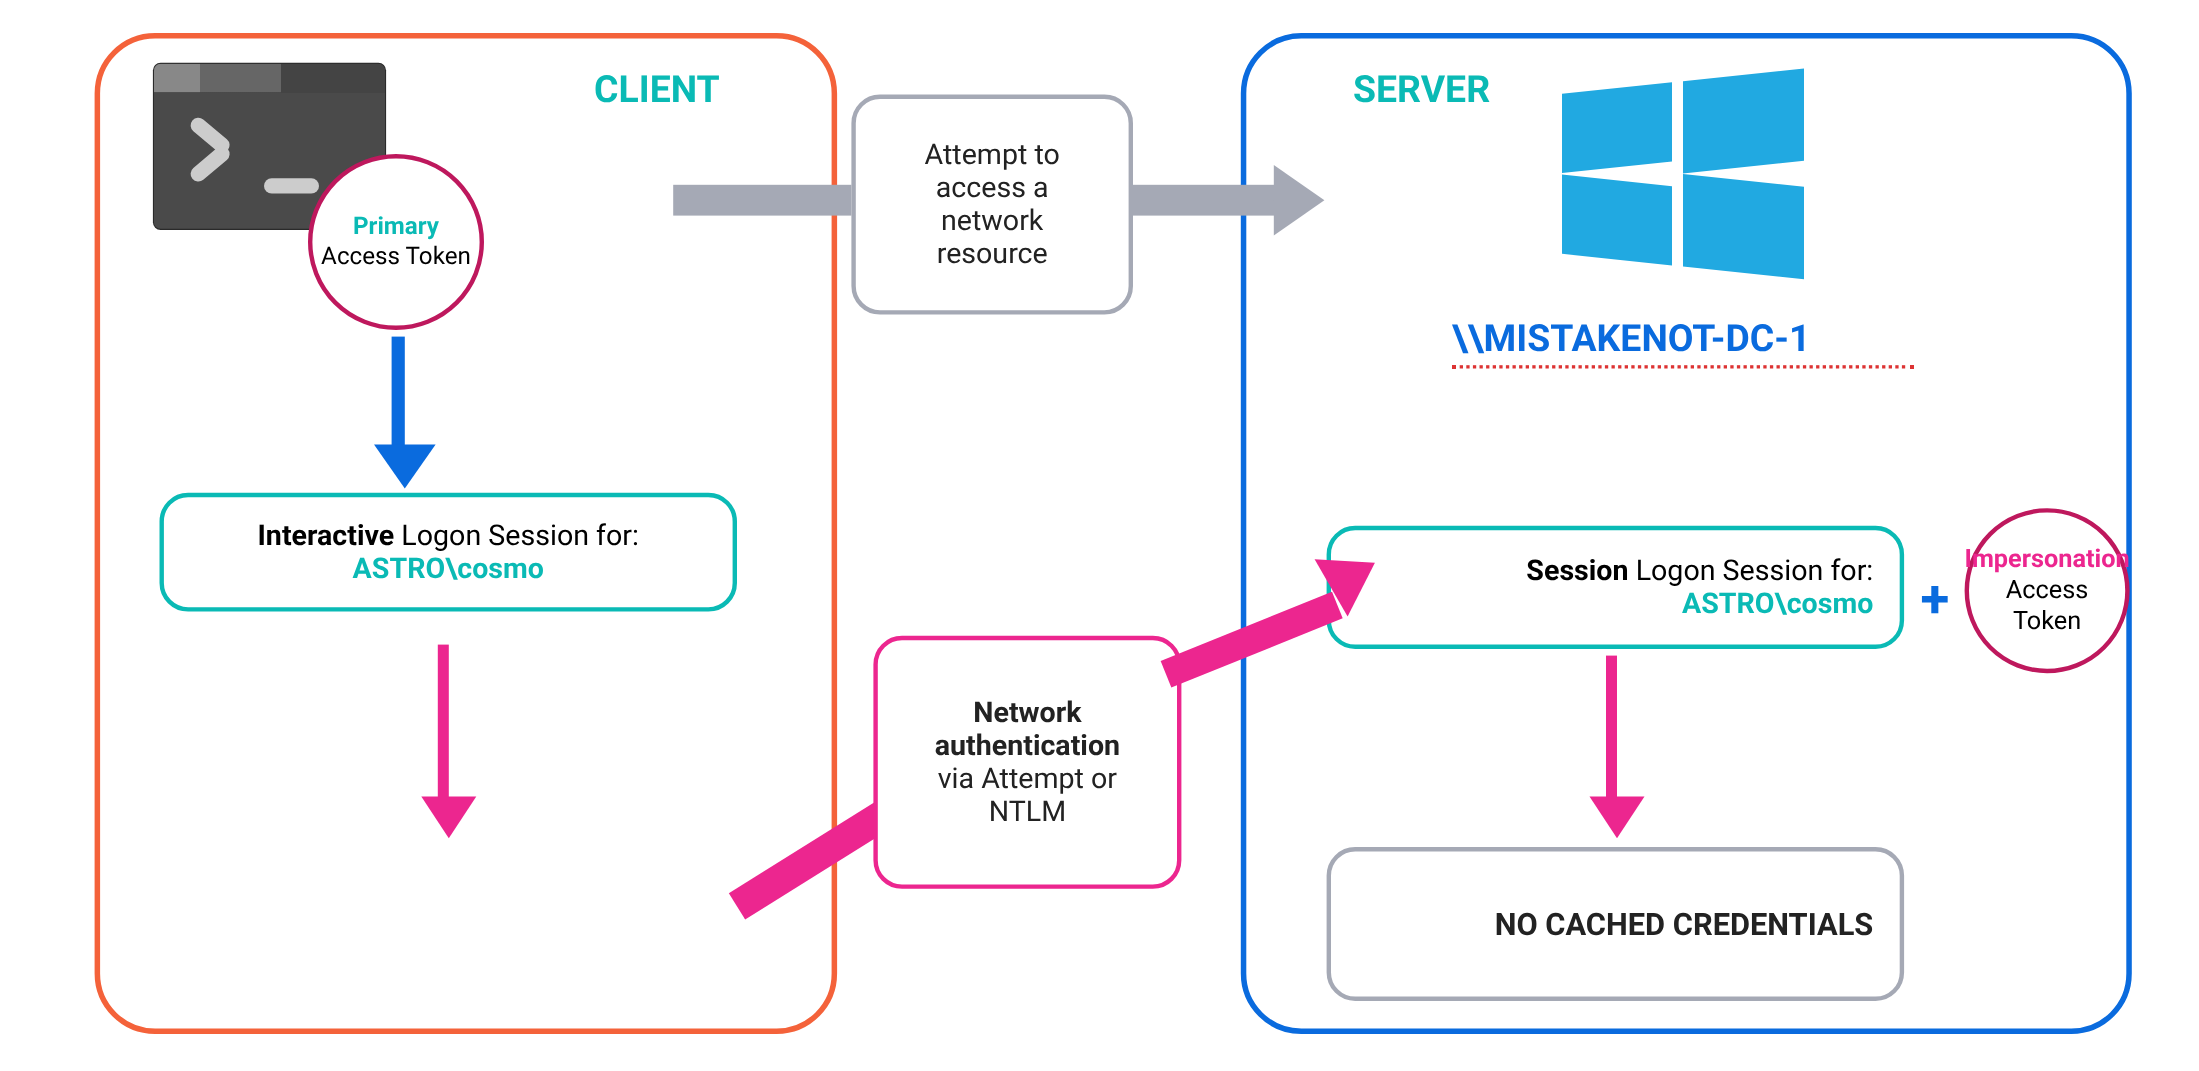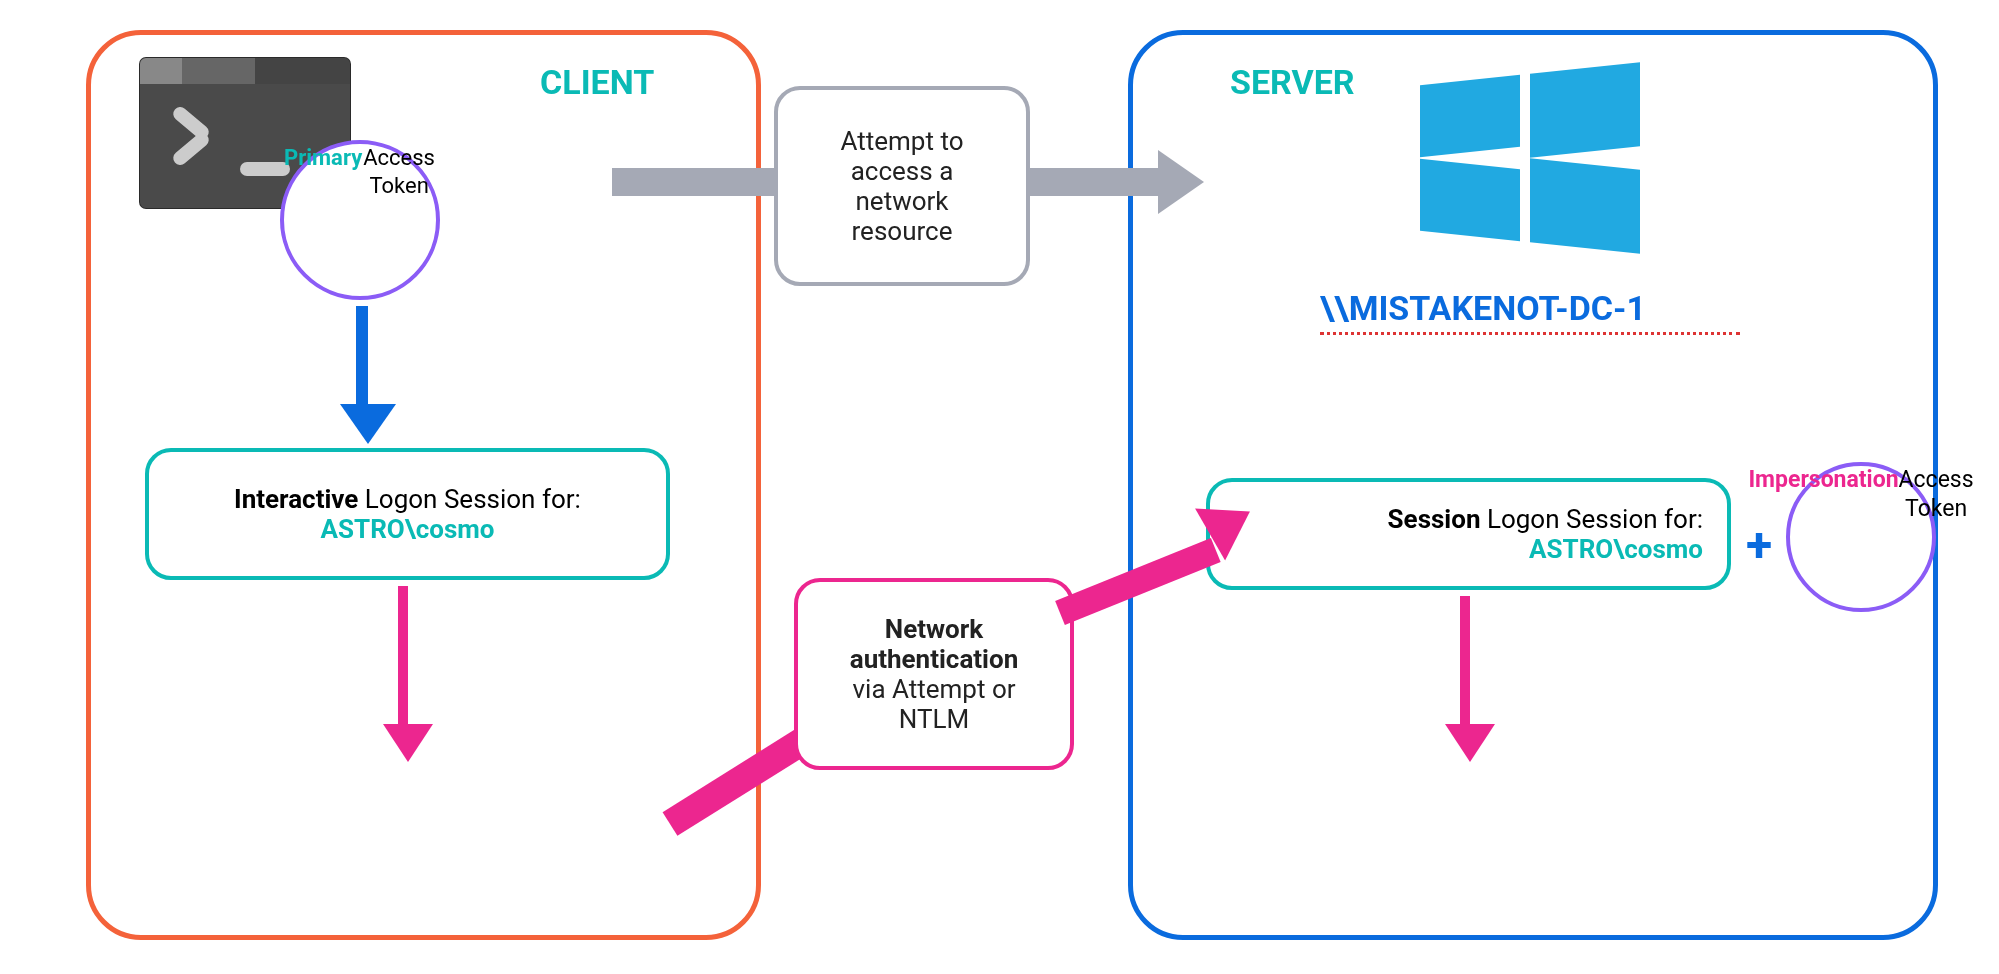--- a/index.html
+++ b/index.html
@@ -39,46 +39,46 @@
   .terminal-chevron { position:absolute; left:30px; top:28px; width:46px; height:46px; }
   .terminal-chevron::before, .terminal-chevron::after {
     content:""; position:absolute; background:#ccc; width:42px; height:14px; border-radius:7px;
   }
   .terminal-chevron::before { transform: rotate(40deg); top:4px; left:0; }
   .terminal-chevron::after  { transform: rotate(-40deg); top:30px; left:0; }
   .terminal-underscore { position:absolute; left:100px; top:78px; width:50px; height:14px; background:#ccc; border-radius:7px; }
 
   
   .circle {
-    position:absolute; border:4px solid #8b5cf6; border-radius:50%; background:#fff;
-    display:flex; align-items:flex-start; justify-content:center;
+    position:absolute; border:4px solid #be185d; border-radius:50%; background:#fff;
+    display:flex; flex-direction:column; align-items:center; justify-content:center;
     text-align:center; line-height:1.25;
   }
   .primary-token { left:280px; top:140px; width:160px; height:160px; font-size:22px; }
   .impersonation-token { left:1786px; top:462px; width:150px; height:150px; font-size:23px; }
   .primary-word { color:#0ABAB5; font-weight:700; }
   .imperson-word { color:#EC268F; font-weight:700; }
 
   
   .box {
     position:absolute; border:4px solid; border-radius:26px; background:#fff;
     display:flex; flex-direction:column; align-items:flex-end; justify-content:center;
     text-align:center; padding:14px 24px;
   }
   .teal-box { border-color:#0ABAB5; }
   .gray-box { border-color:#A5A9B5; }
   .pink-box { border-color:#EC268F; }
 
-  .session-client { left:145px; top:448px; width:525px; height:132px; font-size:26px; }
+  .session-client { left:145px; top:448px; width:525px; height:108px; font-size:26px; }
   .session-server { left:1206px; top:478px; width:525px; height:112px; font-size:26px; }
   .cached-client  { left:145px; top:770px; width:525px; height:118px; font-size:28px; color:#A5A9B5; font-weight:700; }
   .nocache-server { left:1206px; top:770px; width:525px; height:140px; font-size:28px; font-weight:700; color:#222; }
 
   .attempt-box { left:774px; top:86px; width:256px; height:200px; font-size:26px; color:#222; }
-  .netauth-box { left:794px; top:578px; width:280px; height:192px; font-size:26px; color:#222; }
+  .netauth-box { left:794px; top:578px; width:280px; height:230px; font-size:26px; color:#222; }
 
   .bold { font-weight:700; }
   .teal { color:#0ABAB5; font-weight:700; }
   .ntlm-line { font-weight:400; }
 
   
   .win-logo { position:absolute; left:1420px; top:62px; width:220px; height:180px; }
   .win-q { position:absolute; background:#21A9E1; }
   .wq1 { left:0; top:18px; width:100px; height:72px; transform: skewY(-6deg); }
   .wq2 { left:110px; top:6px; width:110px; height:84px; transform: skewY(-6deg); }
@@ -187,20 +187,23 @@
   <div class="plus">+</div>
 
   <div class="circle impersonation-token">
     <span class="imperson-word">Impersonation</span>
     <span>Access Token</span>
   </div>
 
   <div class="pshaft2"></div>
   <div class="phead2"></div>
 
+  <div class="box gray-box nocache-server">
+    <span>NO CACHED CREDENTIALS</span>
+  </div>
 
   <div class="arrow-shaft gshaft1"></div>
   <div class="box gray-box attempt-box">
     <span>Attempt to access a network resource</span>
   </div>
   <div class="arrow-shaft gshaft2"></div>
   <div class="arrowhead garrowhead"></div>
 
   <div class="pdiag1"></div>
 

